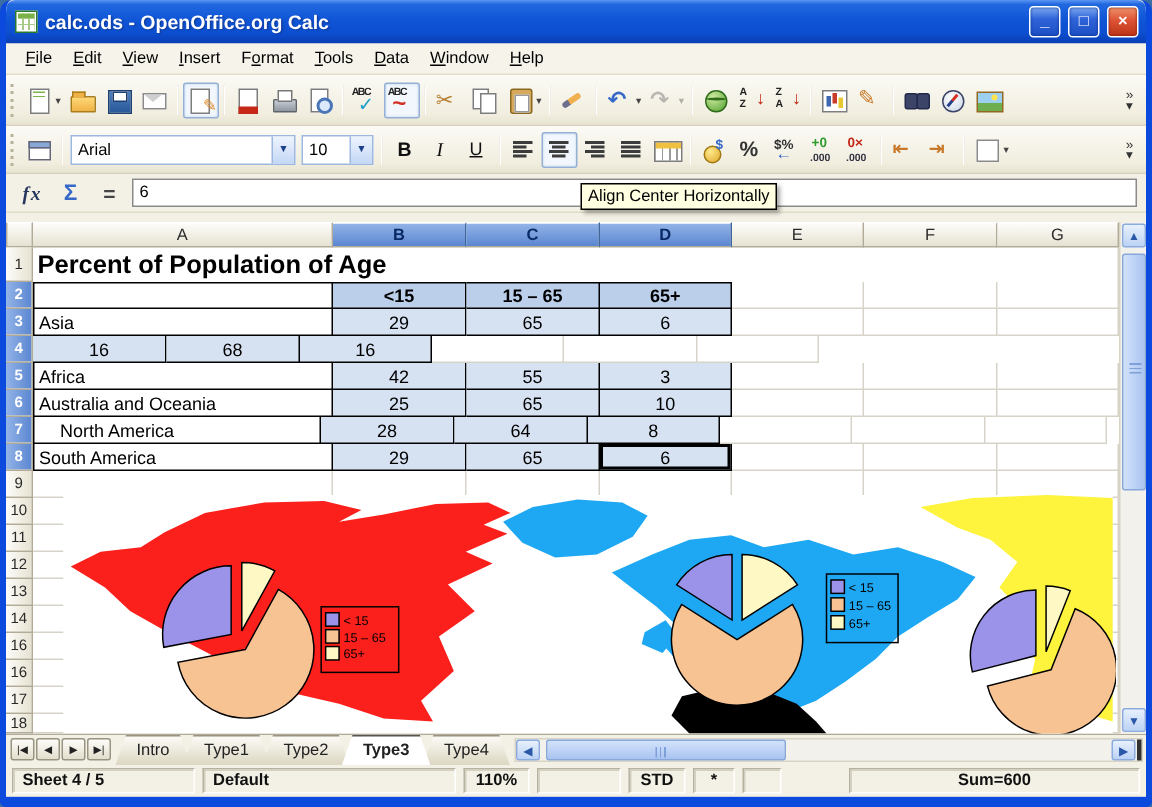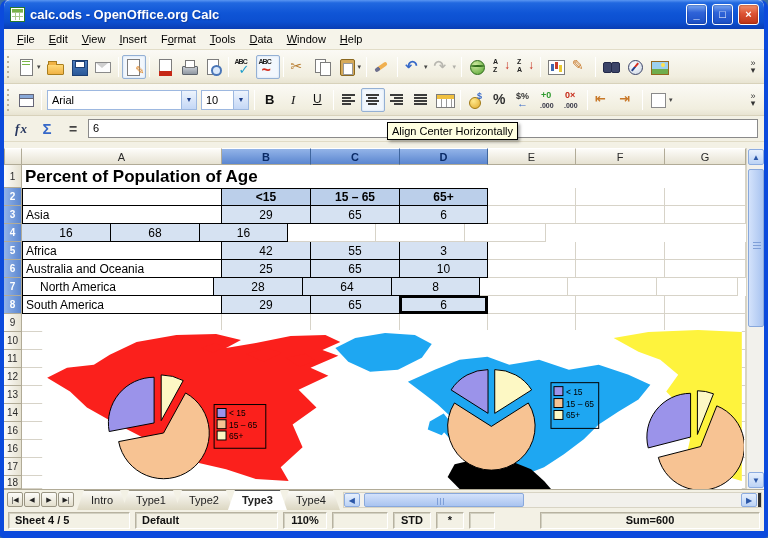--- a/index.html
+++ b/index.html
@@ -631,21 +631,21 @@
     <span class="hscroll">
       <span class="harrow" style="left:0;">◀</span>
       <span class="hthumb"></span>
       <span class="harrow" style="right:4px;">▶</span>
       <span class="splitter"></span>
     </span>
   </div>
 
   <div class="statusbar">
     <span class="panel" style="width:122px;">Sheet 4 / 5</span>
-    <span class="panel" style="width:143px;">Default</span>
+    <span class="panel" style="width:169px;">Default</span>
     <span class="panel center" style="width:44px;">110%</span>
     <span class="panel" style="width:56px;"></span>
     <span class="panel center" style="width:38px;">STD</span>
     <span class="panel center" style="width:28px;">*</span>
     <span class="panel" style="width:26px;"></span>
     <span class="panel center" style="flex:1;margin-left:40px;">Sum=600</span>
   </div>
 </div>
 
 </body></html>

